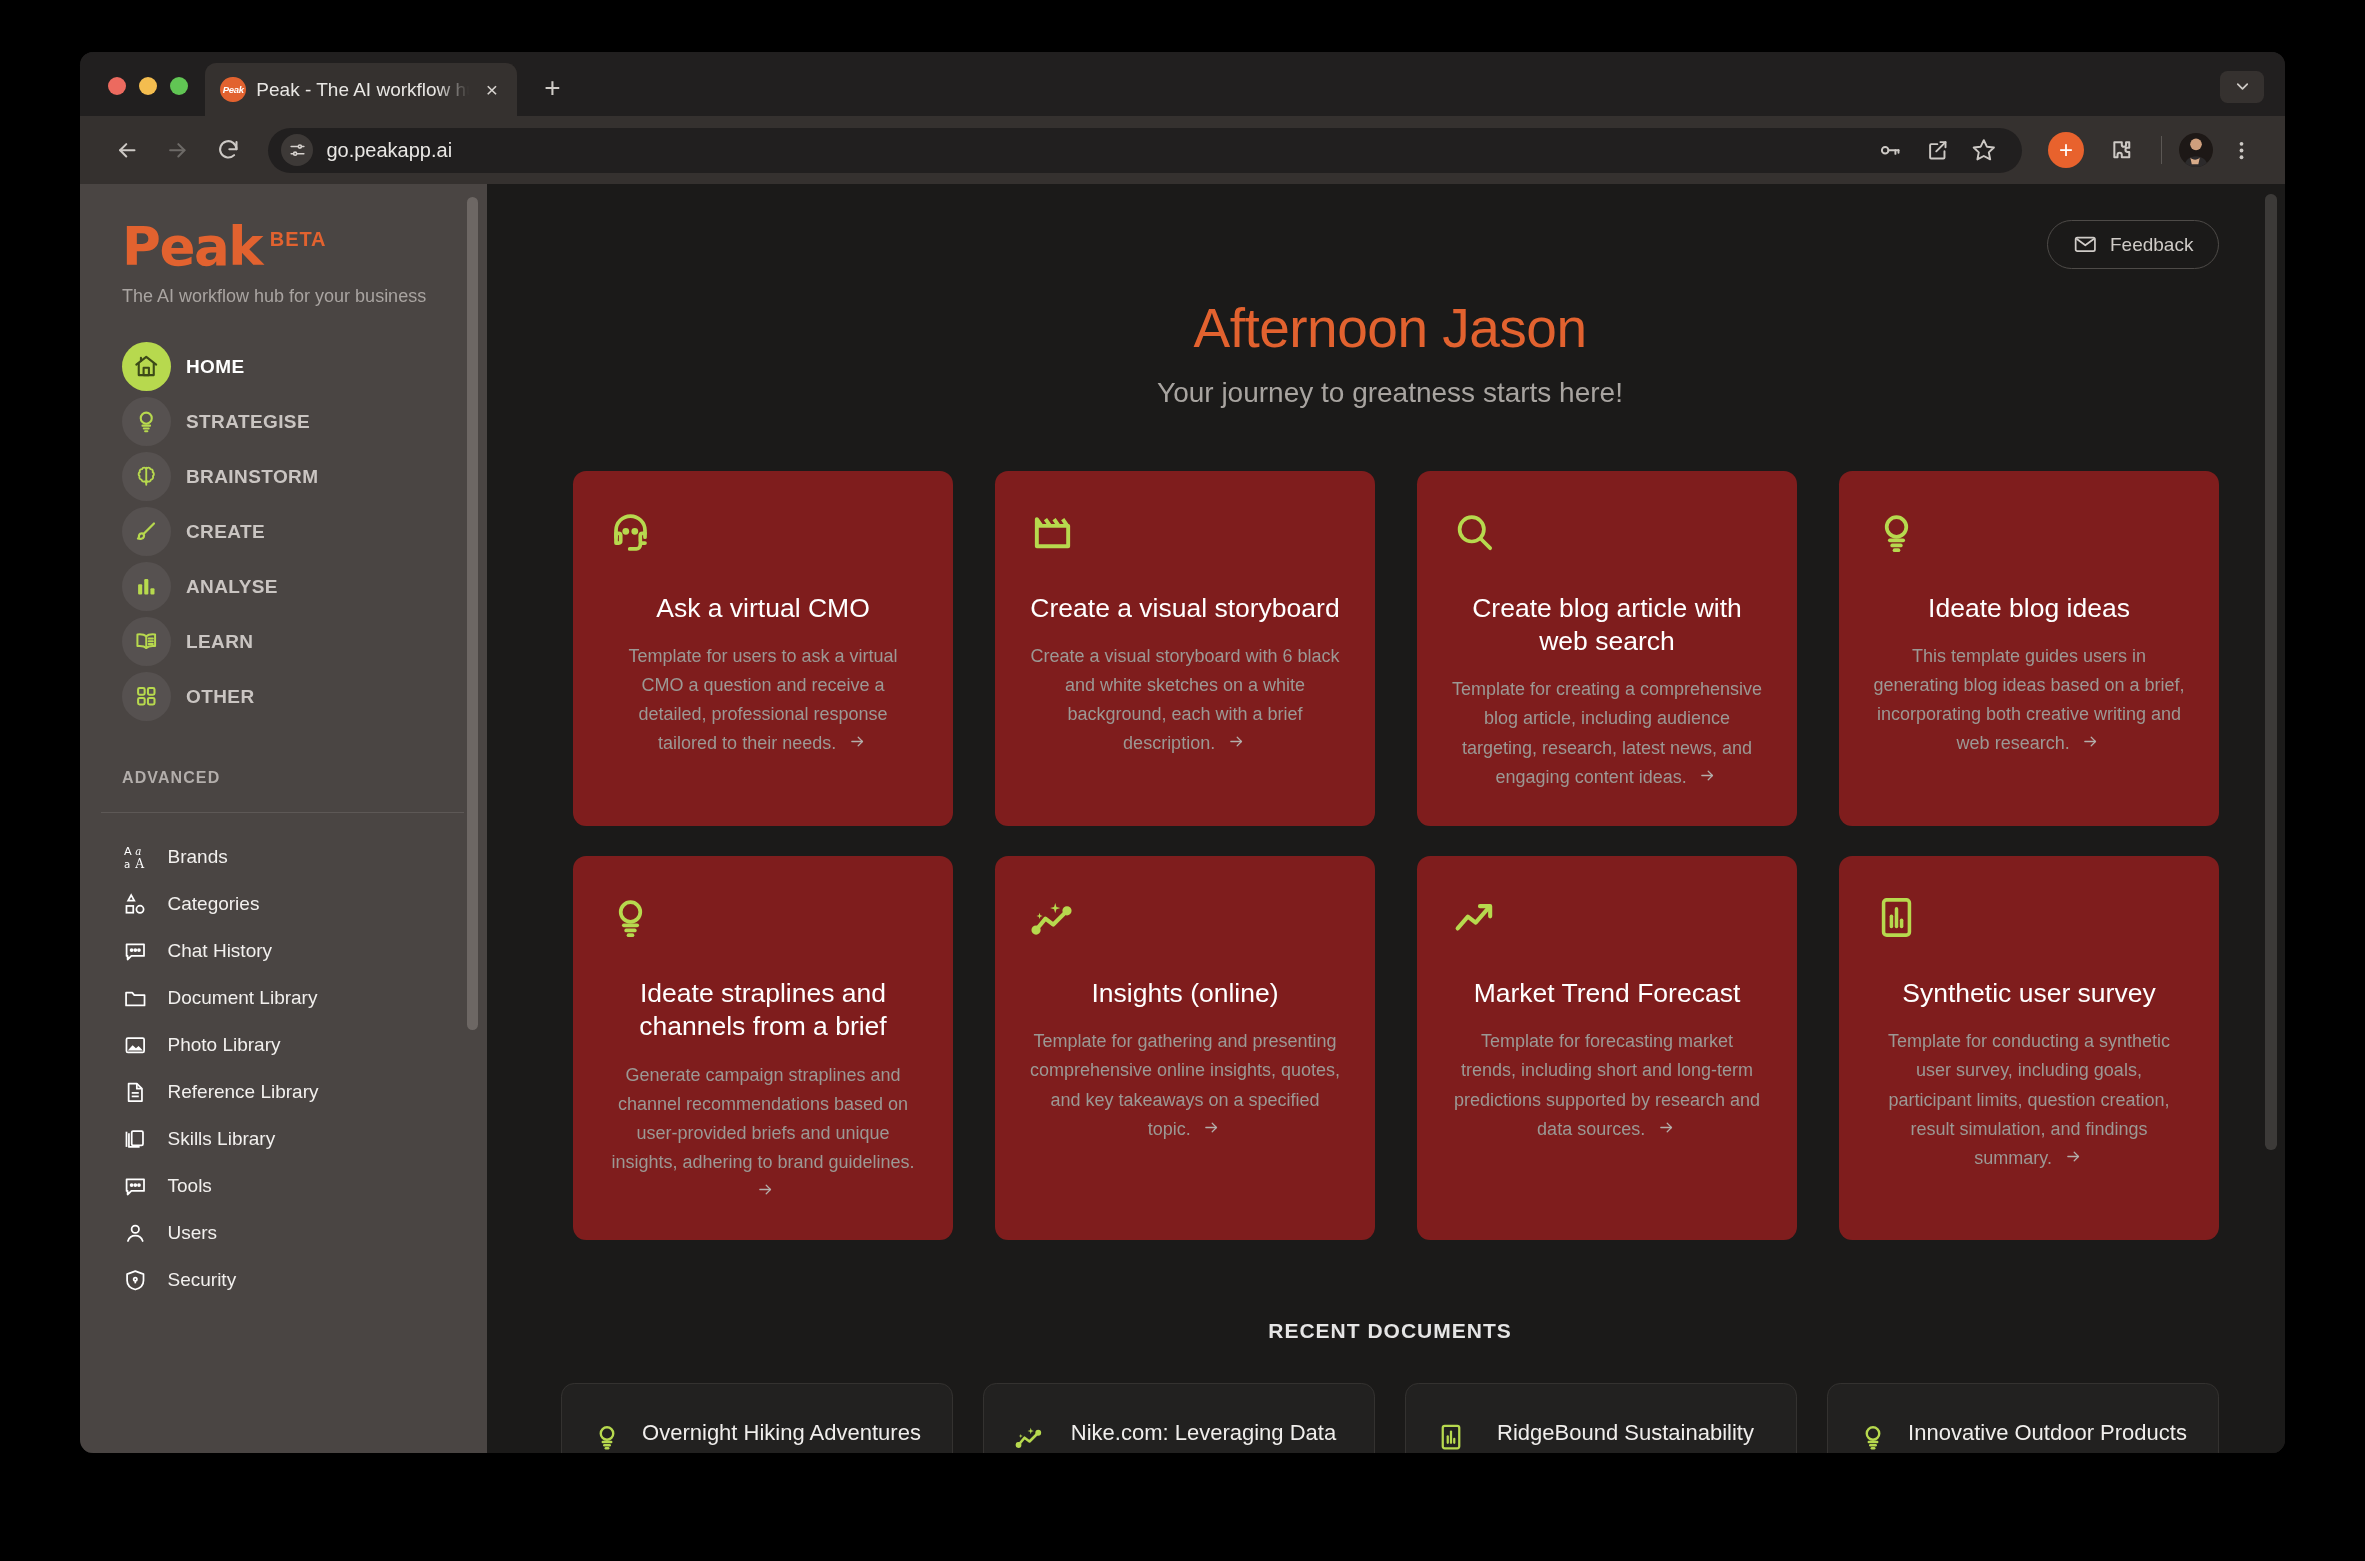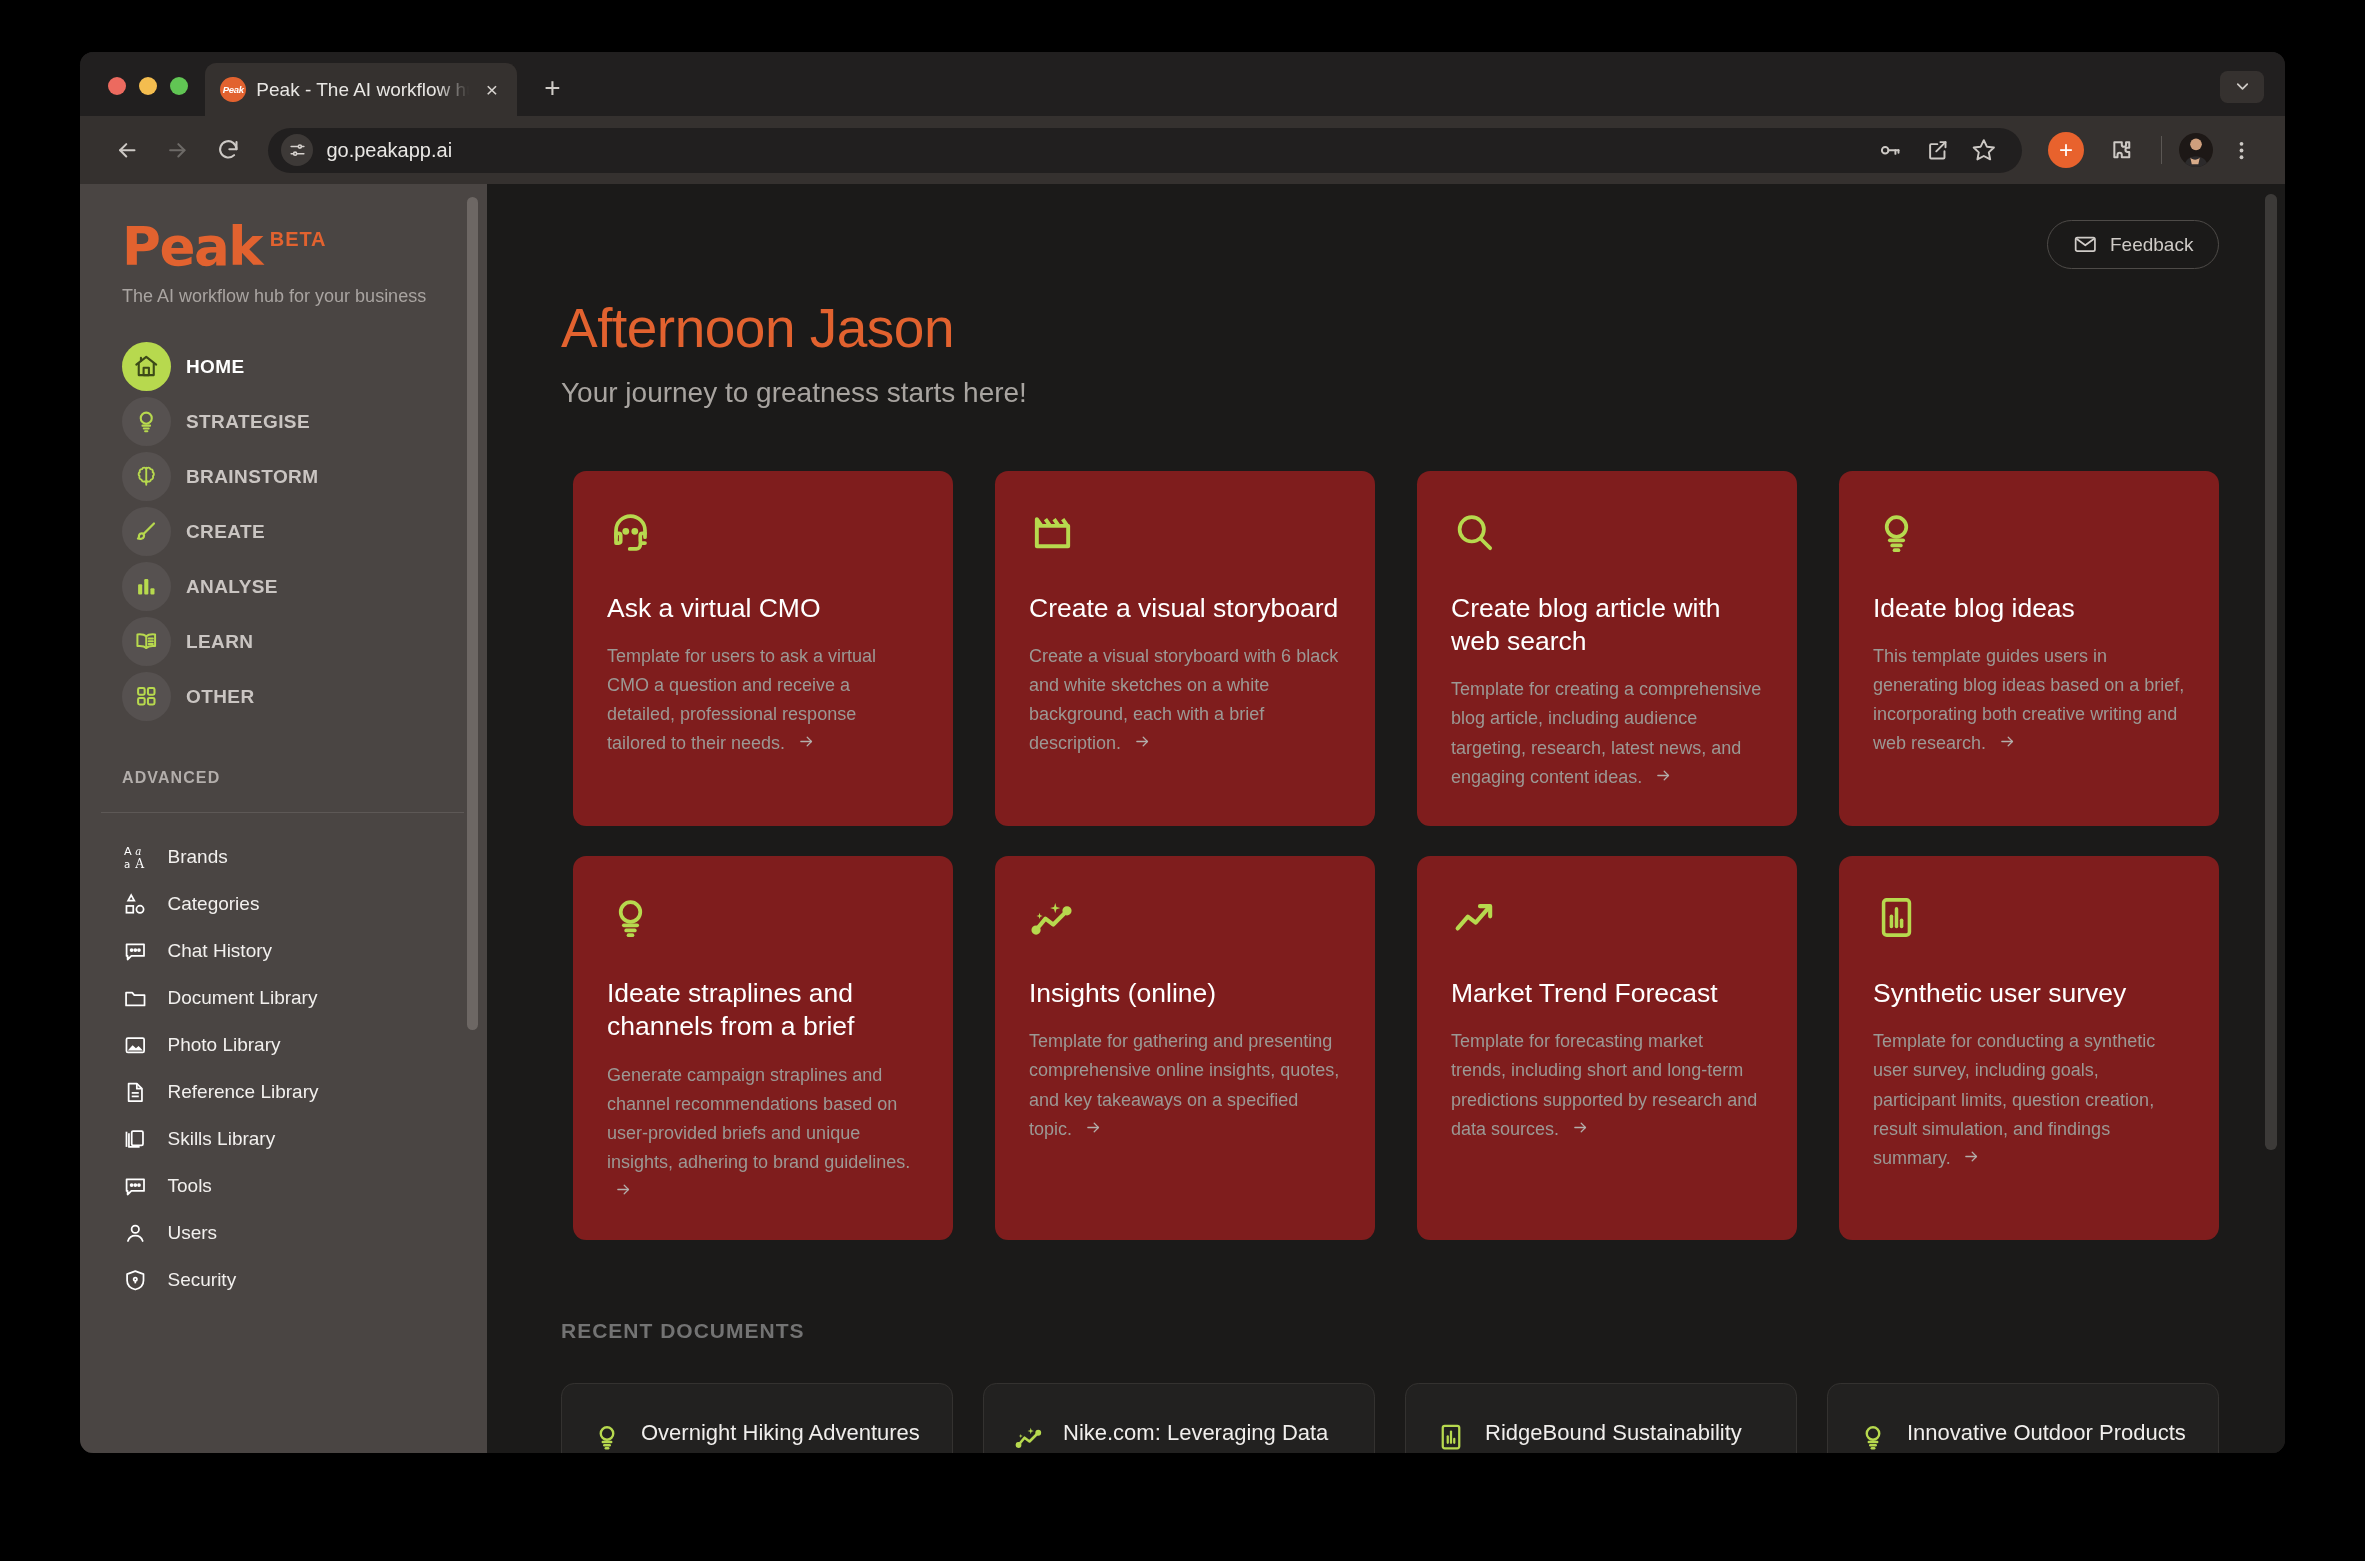--- a/index.html
+++ b/index.html
@@ -125,21 +125,21 @@
   .adv-item { display: flex; align-items: center; gap: 19px; padding: 0 0 0 42px; height: 47px; }
   .adv-item .ico { width: 26.5px; height: 26.5px; flex: 0 0 26.5px; display:flex; align-items:center; justify-content:center; color:#ffffff; }
   .adv-label { color: #f2f0ee; font-size: 19px; }
 
   .sb-scroll {
     position: absolute; right: 9.5px; top: 13.2px; width: 10.4px; height: 833px;
     background: #6d6764; border-radius: 5.7px;
   }
 
   
-  .main { flex: 1; position: relative; background: #1b1a19; overflow: hidden; }
+  .main { flex: 1; position: relative; background: #1b1a19; overflow: hidden; text-align: center; }
   .main-scroll {
     position: absolute; right: 8.5px; top: 9.5px; width: 11.4px; height: 956px;
     background: #3c3a38; border-radius: 5.7px;
   }
   .main-pad { padding: 36px 66px 0 74px; }
 
   .feedback-row { display: flex; justify-content: flex-end; }
   .feedback-btn {
     display: inline-flex; align-items: center; gap: 12.3px; height: 49px; padding: 0 24.6px;
     border: 0.9px solid #4e4b48; border-radius: 24.6px; color: #cfcbc7; font-size: 19px;
@@ -155,21 +155,21 @@
     margin-left: 12px;
   }
   .card-icon { width: 47px; height: 47px; color: #b7d94e; margin-bottom: 36px; }
   .card-title { color: #ffffff; font-size: 26.5px; font-weight: 400; line-height: 1.26; }
   .card-desc {
     color: #9c9894; font-size: 18px; line-height: 1.62; margin-top: 17px;
   }
   .arrow-inline { display: inline-block; margin-left: 5.7px; vertical-align: -0.9px; }
 
   .recent-title {
-    color: #737373; font-size: 21px; font-weight: 700; letter-spacing: 1px; margin-top: 79px;
+    color: #e5e5e5; font-size: 21px; font-weight: 700; letter-spacing: 1px; margin-top: 79px;
   }
   .docs { display: grid; grid-template-columns: repeat(4, 1fr); gap: 30px; margin-top: 40px; }
   .doc {
     background: #222120; border: 0.9px solid #343230; border-radius: 13.2px;
     padding: 34px 30px; min-height: 185px; display: flex; gap: 19px;
   }
   .doc-ico { width: 30px; height: 30px; flex: 0 0 30px; color: #b7d94e; margin-top: 3.8px; }
   .doc-title { color: #f0eeec; font-size: 22px; line-height: 1.32; font-weight: 400; }
 
   svg { display: block; }

